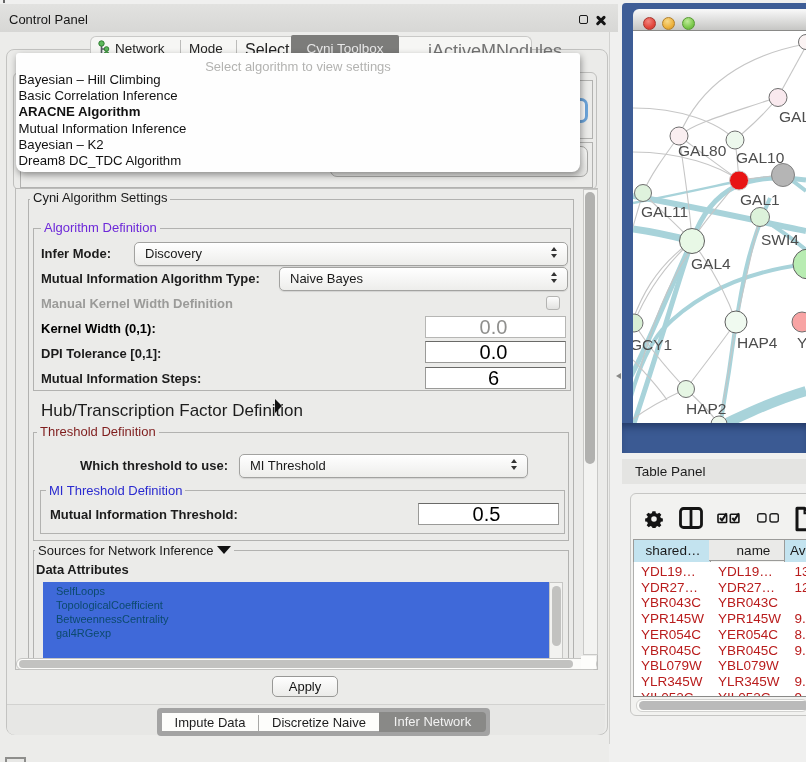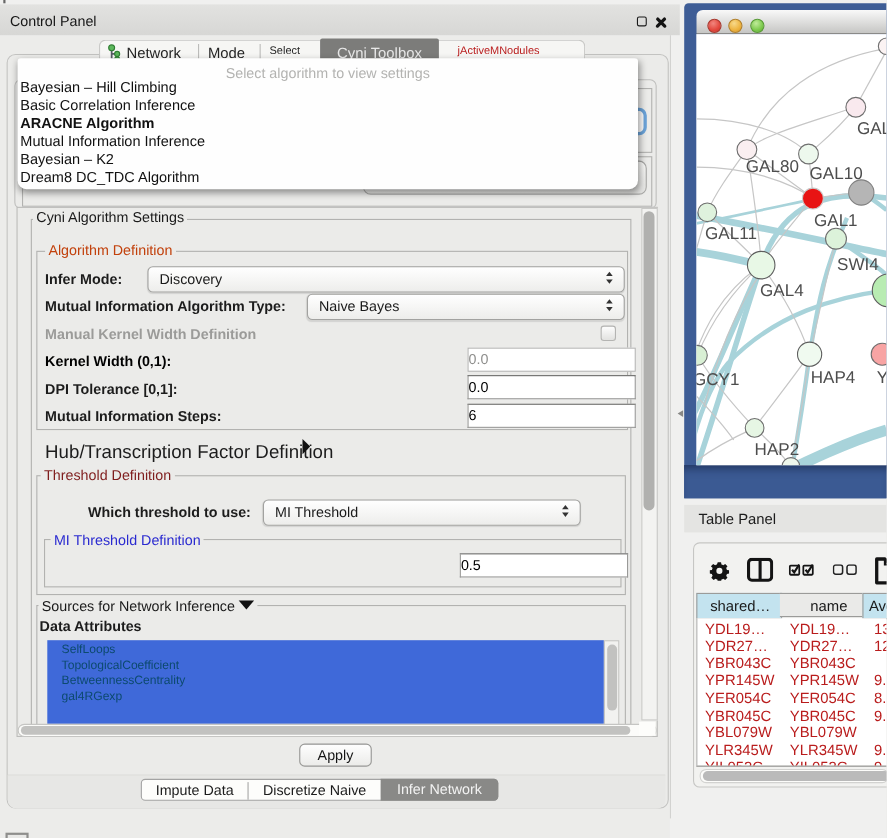--- a/index.html
+++ b/index.html
@@ -6,21 +6,21 @@
 .abs{position:absolute}
 .lbl{position:absolute;font-weight:bold;font-size:13px;color:#1c1c1c;white-space:nowrap}
 .plain{position:absolute;font-size:17px;color:#1c1c1c;white-space:nowrap}
 .glbl{position:absolute;background:#ebebe9;padding:0 3px;font-size:13px;white-space:nowrap}
 .grp{position:absolute;border:1px solid #b2b2b0}
 .combo{position:absolute;border:1px solid #a2a2a0;border-radius:5px;background:linear-gradient(#ffffff,#ededeb);box-shadow:inset 0 1px 0 rgba(255,255,255,.9),0 1px 1px rgba(0,0,0,.1);font-size:13px;color:#1a1a1a}
 .combo .t{position:absolute;left:10px;top:3px;white-space:nowrap}
 .spin{position:absolute;right:9px;top:4px;width:7px}
 .spin .u{display:block;width:0;height:0;border-left:3.5px solid transparent;border-right:3.5px solid transparent;border-bottom:4.5px solid #333;margin-bottom:3px}
 .spin .d{display:block;width:0;height:0;border-left:3.5px solid transparent;border-right:3.5px solid transparent;border-top:4.5px solid #333}
-.field{position:absolute;background:#fff;border:1px solid #9a9a98;border-top-color:#6a6a68;font-size:13px;color:#000;text-align:left;line-height:20px;padding-right:16px}
+.field{position:absolute;background:#fff;border:1px solid #9a9a98;border-top-color:#6a6a68;font-size:20px;color:#000;text-align:center;line-height:20px;padding-right:4px}
 .seg{position:absolute;top:0;height:20px;line-height:20px;text-align:center;font-size:13px;color:#1c1c1c}
 </style></head>
 <body>
 
 <div class="abs" style="left:3px;top:0;width:2px;height:3px;background:#666"></div>
 
 <div class="abs" style="left:0;top:32px;width:609px;height:730px;background:#ececea"></div>
 <div class="abs" style="left:609px;top:32px;width:1px;height:712px;background:#d2d2d0"></div>
 
 <div class="abs" style="left:0;top:4px;width:618px;height:28px;background:linear-gradient(#e2e2e0,#d7d7d5)"></div>
@@ -37,39 +37,39 @@
 <div class="abs" style="left:180px;top:40px;width:1px;height:15px;background:#bcbcba"></div>
 <div class="abs" style="left:236px;top:40px;width:1px;height:15px;background:#bcbcba"></div>
 <svg class="abs" style="left:95px;top:38px" width="16" height="18" viewBox="0 0 16 18">
   <path d="M6.5 6 L6.5 16 L10 16 M6.5 11 L9.5 11" stroke="#555a64" stroke-width="1.6" fill="none"></path>
   <circle cx="6.5" cy="5.5" r="2.7" fill="#5cb85c" stroke="#2f7d32" stroke-width="1"></circle>
   <circle cx="11.5" cy="11" r="2.3" fill="#5cb85c" stroke="#2f7d32" stroke-width="1"></circle>
   <circle cx="11.5" cy="16" r="2.3" fill="#5cb85c" stroke="#2f7d32" stroke-width="1"></circle>
 </svg>
 <div class="abs" style="left:115px;top:41px;font-size:13.5px;color:#242424">Network</div>
 <div class="abs" style="left:189px;top:41px;font-size:13.5px;color:#242424">Mode</div>
-<div class="abs" style="left:245px;top:41px;font-size:10px;color:#242424">Select</div>
+<div class="abs" style="left:245px;top:41px;font-size:16px;color:#242424">Select</div>
 <div class="abs" style="left:291px;top:35px;width:108px;height:23px;background:#7c7c7a;border-radius:2px 2px 0 0"></div>
 <div class="abs" style="left:291px;top:41px;width:108px;text-align:center;font-size:13.5px;color:#e8e8e8">Cyni Toolbox</div>
-<div class="abs" style="left:416px;top:41px;font-size:10px;color:#b91c1c">jActiveMNodules</div>
+<div class="abs" style="left:428px;top:41px;font-size:18px;color:#737373">jActiveMNodules</div>
 
 <div class="abs" style="left:13px;top:72px;width:582px;height:116px;background:#ebebe9;border:1px solid #bfbfbd;border-radius:6px"></div>
 <div class="grp" style="left:20px;top:80px;width:571px;height:57px"></div>
 <div class="abs" style="left:300px;top:98px;width:282px;height:19px;border:3px solid #6ba3d9;border-radius:7px;background:#fdfdfd"></div>
 <div class="grp" style="left:20px;top:142px;width:571px;height:44px"></div>
 <div class="abs" style="left:330px;top:146px;width:256px;height:29px;border:1.5px solid #a8a8a6;border-radius:7px;background:linear-gradient(#fbfbf9,#e3e3e1)"></div>
 
 <div class="abs" style="left:15px;top:188px;width:581px;height:480px;background:#ebebe9;border:1px solid #bcbcba;overflow:hidden">
  <div class="abs" style="left:0;top:0;width:581px;height:483px">
 
   <div class="grp" style="left:12px;top:10px;width:544px;height:700px"></div>
   <div class="glbl" style="left:14px;top:1px;color:#1a1a1a">Cyni Algorithm Settings</div>
 
   <div class="grp" style="left:17px;top:39px;width:536px;height:161px"></div>
-  <div class="glbl" style="left:25px;top:31px;color:#c2410c">Algorithm Definition</div>
+  <div class="glbl" style="left:25px;top:31px;color:#6d28d9">Algorithm Definition</div>
   <div class="lbl" style="left:25px;top:57px">Infer Mode:</div>
   <div class="combo" style="left:118px;top:53px;width:432px;height:22px">
         <span class="t">Discovery</span>
         <span class="spin">
           <span class="u"></span>
           <span class="d"></span>
         </span>
       </div>
   <div class="lbl" style="left:25px;top:82px">Mutual Information Algorithm Type:</div>
   <div class="combo" style="left:263px;top:78px;width:287px;height:22px">
@@ -95,20 +95,21 @@
   <div class="lbl" style="left:64px;top:269px">Which threshold to use:</div>
   <div class="combo" style="left:223px;top:265px;width:287px;height:22px">
         <span class="t">MI Threshold</span>
         <span class="spin">
           <span class="u"></span>
           <span class="d"></span>
         </span>
       </div>
   <div class="grp" style="left:24px;top:301px;width:523px;height:42px"></div>
   <div class="glbl" style="left:30px;top:294px;color:#2a2ad0">MI Threshold Definition</div>
+  <div class="lbl" style="left:34px;top:318px">Mutual Information Threshold:</div>
   <div class="field" style="left:402px;top:314px;width:135px;height:20px">0.5</div>
 
   <div class="grp" style="left:17px;top:361px;width:534px;height:400px"></div>
   <div class="glbl" style="left:19px;top:354px;color:#1a1a1a">Sources for Network Inference <span style="display:inline-block;width:0;height:0;border-left:7px solid transparent;border-right:7px solid transparent;border-top:8px solid #111;vertical-align:1px"></span></div>
   <div class="lbl" style="left:20px;top:373px">Data Attributes</div>
   <div class="abs" style="left:27px;top:393px;width:506px;height:76px;background:#3f69d9"></div>
   <div class="abs" style="left:40px;top:395px;font-size:11px;color:#0c4a6e;line-height:14px">SelfLoops<br>TopologicalCoefficient<br>BetweennessCentrality<br>gal4RGexp</div>
   <div class="abs" style="left:533px;top:393px;width:12px;height:76px;background:#f2f2f0;border:1px solid #c6c6c4"></div>
   <div class="abs" style="left:535.5px;top:397px;width:9px;height:60px;background:#c2c2c0;border-radius:4.5px"></div>
  </div>
@@ -117,21 +118,21 @@
 <div class="abs" style="left:583px;top:189px;width:13px;height:464px;background:#f3f3f1;border:1px solid #c9c9c7"></div>
 <div class="abs" style="left:585px;top:192px;width:10px;height:272px;background:#b1b1af;border-radius:5px"></div>
 
 <div class="abs" style="left:16px;top:658px;width:579px;height:10px;background:#fbfbf9;border:1px solid #c5c5c3;border-radius:6px"></div>
 <div class="abs" style="left:19px;top:659.5px;width:554px;height:8px;background:#c2c2c0;border-radius:4px"></div>
 <div class="abs" style="left:581px;top:656px;width:15px;height:13px;background:#fdfdfb"></div>
 <div class="abs" style="left:7px;top:704px;width:598px;height:30px;background:#e7e7e5;border-top:1px solid #d2d2d0;border-radius:0 0 8px 8px"></div>
 
 <div class="abs" style="left:272px;top:676px;width:64px;height:19px;background:linear-gradient(#fefefe,#ebebe9);border:1px solid #989896;border-radius:5px;text-align:center;line-height:19px;font-size:13px;color:#141414">Apply</div>
 
-<div class="abs" style="left:128px;top:708px;width:323px;height:18px;background:#fdfdfb;border:1px solid #a3a3a3;border-radius:4px">
+<div class="abs" style="left:157px;top:708px;width:323px;height:18px;background:#fdfdfb;border:5px solid #a3a3a3;border-radius:4px">
   <div class="seg" style="left:0;width:96px">Impute Data</div>
   <div class="abs" style="left:96px;top:2px;width:1px;height:16px;background:#a8a8a6"></div>
   <div class="seg" style="left:97px;width:120px">Discretize Naive</div>
   <div class="abs" style="left:217px;top:-1px;width:107px;height:20px;background:#898987;border-radius:0 4px 4px 0"></div>
   <div class="seg" style="left:217px;width:107px;color:#f2f2f2;top:-1px">Infer Network</div>
 </div>
 
 <div class="abs" style="left:5px;top:757px;width:17px;height:8px;border:2px solid #8e8e8c;background:#e8e8e6"></div>
 
 <div class="abs" style="left:616px;top:373px;width:0;height:0;border-top:3px solid transparent;border-bottom:3px solid transparent;border-right:5px solid #888886"></div>

